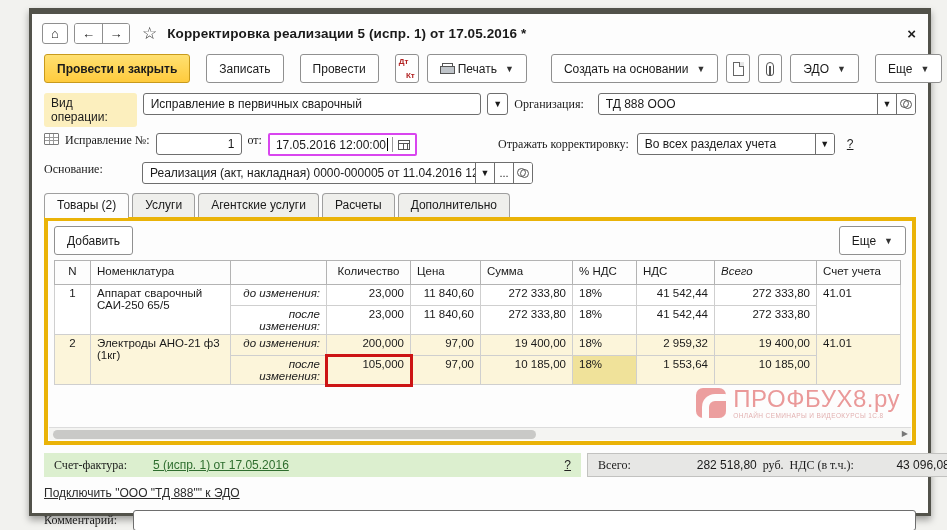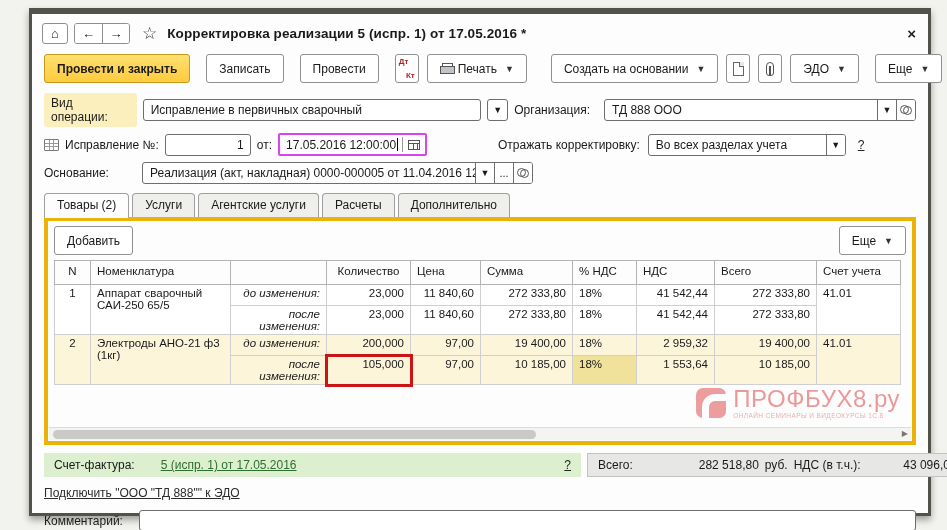--- a/index.html
+++ b/index.html
@@ -48,23 +48,23 @@
   .printer-ico { width:13px; height:11px; position:relative; }
   .printer-ico::before { content:""; position:absolute; left:2px; top:0; width:9px; height:4px; background:#fff; border:1px solid #555; }
   .printer-ico::after { content:""; position:absolute; left:0; top:3px; width:13px; height:6px; background:#bfc4c9; border:1px solid #555; }
   .sheet-ico { width:11px; height:14px; background:#fff; border:1px solid #666; position:relative; }
   .sheet-ico::before { content:""; position:absolute; right:-1px; top:-1px; width:4px; height:4px; background:#e7e7e7; border-left:1px solid #666; border-bottom:1px solid #666; }
   .clip-ico { width:8px; height:14px; border:1.5px solid #555; border-radius:4px 4px 3px 3px; position:relative; }
   .clip-ico::before { content:""; position:absolute; left:2px; top:3px; width:1.5px; height:9px; background:#555; }
   .gap { width:14px; }
   .spacer { flex:1; }
   
-  .frow { display:flex; align-items:center; padding:3px 12px; gap:6px; }
+  .frow { display:flex; align-items:flex-start; padding:3px 12px; gap:6px; }
   .label-chip { background:#fcefbe; border-radius:3px; padding:3px 7px; }
-  .lbl { white-space:nowrap; }
+  .lbl { white-space:nowrap;font-family:Liberation Serif, serif; }
   .combo {
     display:inline-flex; align-items:stretch; height:22px; background:#fff;
     border:1px solid #6e6e6e; border-radius:3px; overflow:hidden;
   }
   .combo .val { display:flex; align-items:center; padding:0 7px; white-space:nowrap; overflow:hidden; }
   .combo .seg { display:flex; align-items:center; justify-content:center; width:19px; border-left:1px solid #6e6e6e; cursor:pointer; font-size:9px; background:#fff; }
   .sq-btn { width:22px; height:22px; display:inline-flex; align-items:center; justify-content:center; background:#fff; border:1px solid #6e6e6e; border-radius:3px; cursor:pointer; font-size:9px; }
   .chain-ico { width:12px; height:10px; position:relative; }
   .chain-ico::before, .chain-ico::after { content:""; position:absolute; width:7px; height:7px; border:1.5px solid #555; border-radius:50%; }
   .chain-ico::before { left:0; top:0; }
@@ -283,21 +283,21 @@
       <thead>
         <tr>
           <th class="c-n" style="text-align:center;">N</th>
           <th class="c-name">Номенклатура</th>
           <th class="c-chg"></th>
           <th class="c-qty" style="text-align:center;">Количество</th>
           <th class="c-price" style="text-align:left;">Цена</th>
           <th class="c-sum" style="text-align:left;">Сумма</th>
           <th class="c-vatr">% НДС</th>
           <th class="c-vat" style="text-align:left;">НДС</th>
-          <th class="c-total" style="text-align:left;">Всего</th>
+          <th class="c-total" style="text-align:left;font-style:italic;">Всего</th>
           <th class="c-acct">Счет учета</th>
         </tr>
       </thead>
       <tbody>
 
         <tr>
           <td class="c-n" rowspan="2">1</td>
           <td class="c-name" rowspan="2">Аппарат сварочный САИ-250 65/5</td>
           <td class="c-chg">до изменения:</td>
           <td class="c-qty">23,000</td>

